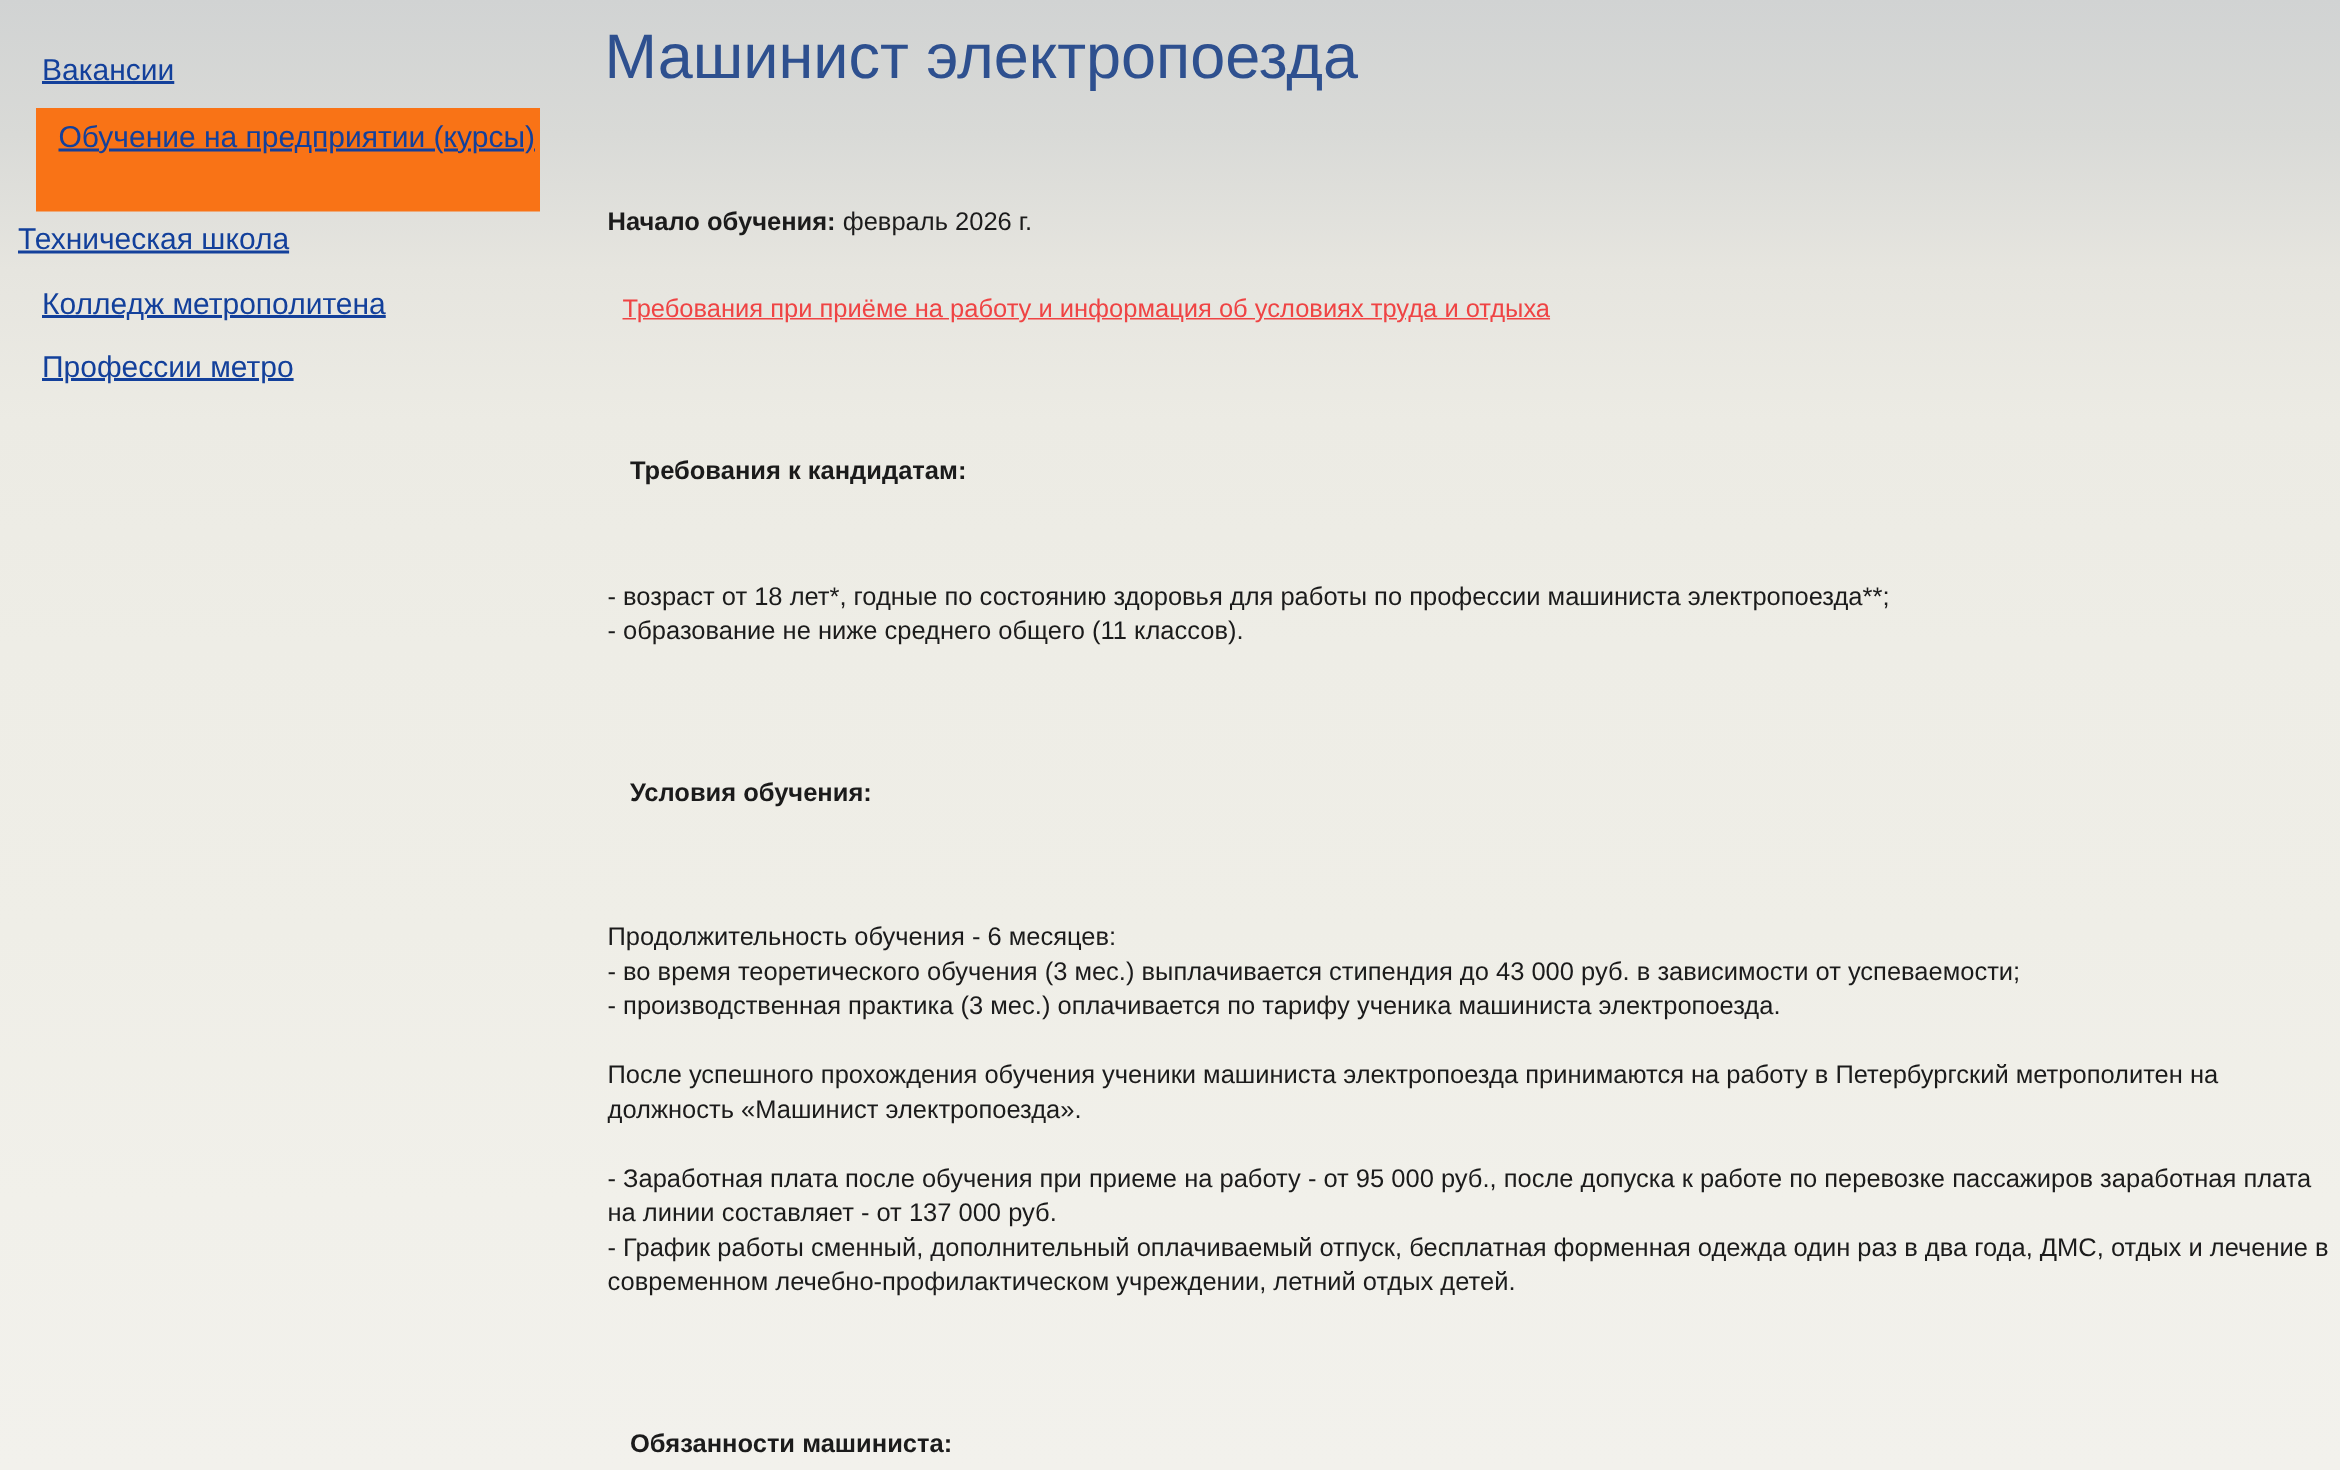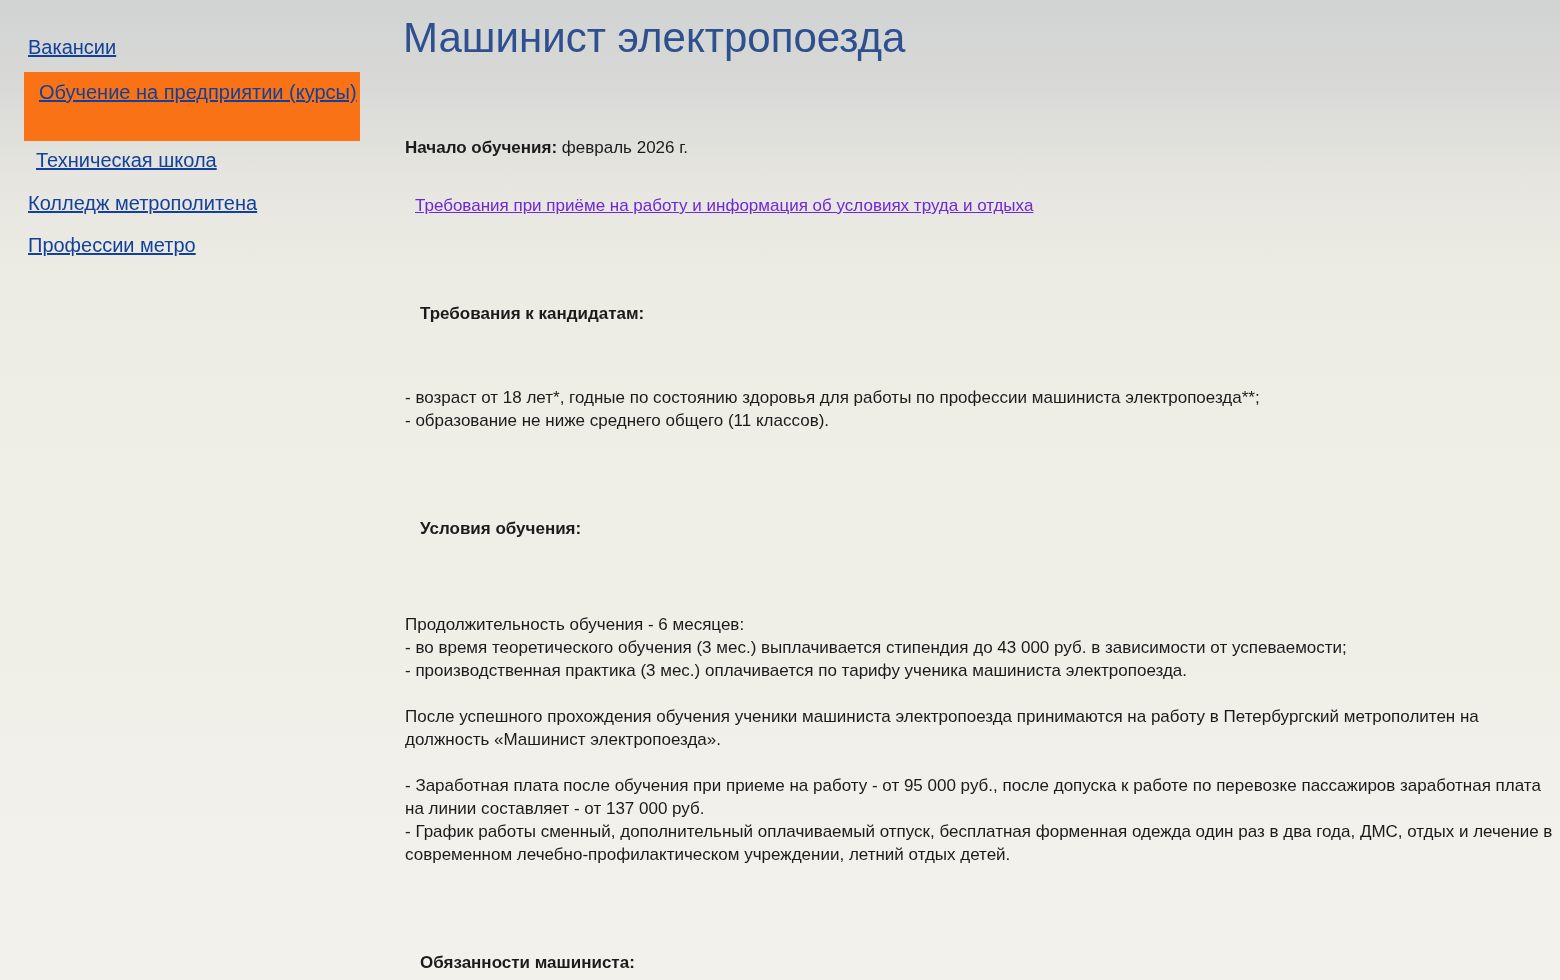--- a/index.html
+++ b/index.html
@@ -69,21 +69,21 @@
     height: 69px;
     background: #f97316;
     padding: 5px 0 0 15px;
   }
   .nav-item-active .nav-link {
     line-height: 31px;
   }
 
   .nav-item-tech {
     top: 145px;
-    padding-left: 36px;
+    padding-left: 12px;
   }
   .nav-item-college {
     top: 188px;
     padding-left: 28px;
   }
   .nav-item-prof {
     top: 230px;
     padding-left: 28px;
   }
 
@@ -126,21 +126,21 @@
   .para b, .lead {
     font-weight: bold;
   }
 
   .spacer-sm { height: 23px; }
   .spacer-md { height: 35px; }
   .spacer-lg { height: 46px; }
   .spacer-xxl { height: 70px; }
 
   .inline-link {
-    color: #6d28d9;
+    color: #ef4444;
     text-decoration: underline;
     cursor: pointer;
   }
 
   .link-row {
     padding-left: 10px;
   }
 
   .section-head {
     font-weight: bold;

